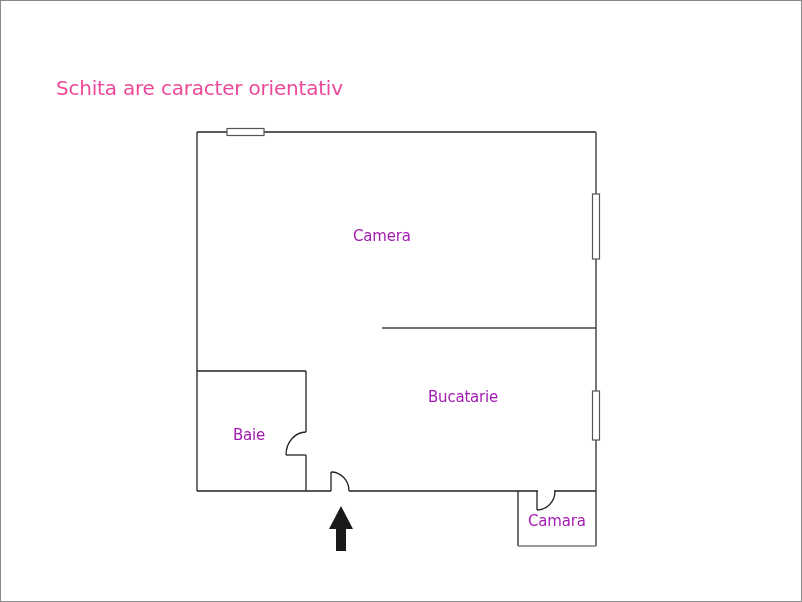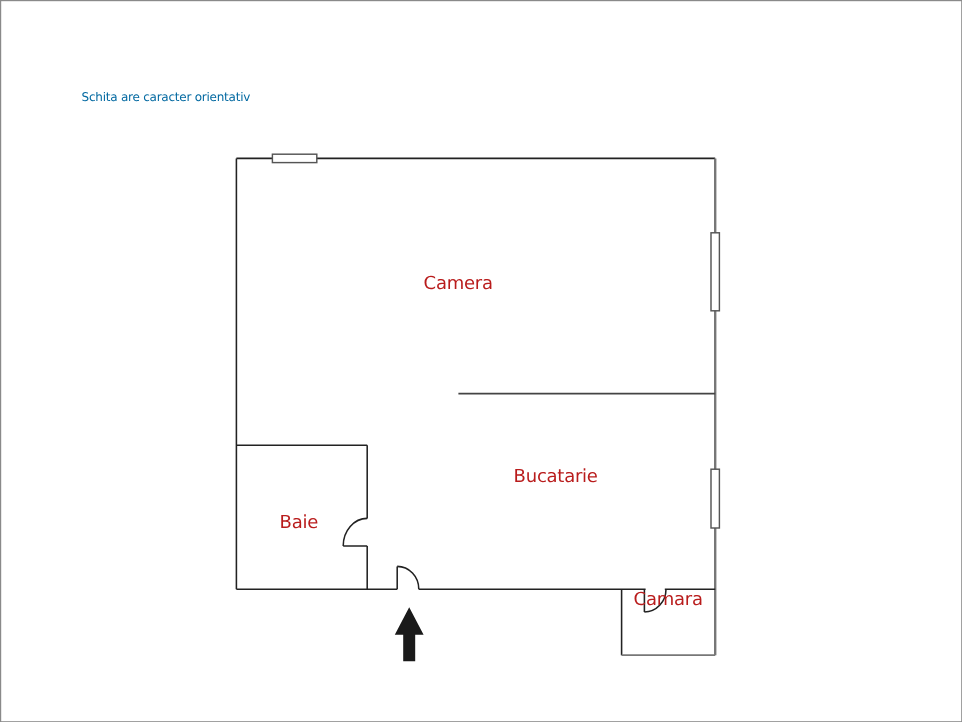--- a/index.html
+++ b/index.html
@@ -1,23 +1,23 @@
 <!DOCTYPE html>
 <html><head>
   <meta charset="utf-8">
   <style>
     html, body { margin: 0; padding: 0; background: #ffffff; }
     body { width: 802px; height: 602px; position: relative; overflow: hidden; font-family: "DejaVu Sans", "Liberation Sans", sans-serif; }
     .frame { position: absolute; left: 0; top: 0; width: 800px; height: 600px; border: 1px solid #8a8a8a; }
-    .note { position: absolute; left: 68px; top: 76px; font-size: 10px; color: #0369a1; letter-spacing: -0.2px; white-space: nowrap; }
+    .note { position: absolute; left: 56px; top: 76px; font-size: 20px; color: #ec4899; letter-spacing: -0.2px; white-space: nowrap; }
     svg { position: absolute; left: 0; top: 0; }
     .wall { stroke: #222; stroke-width: 1.3; fill: none; }
     .wall-gray { stroke: #777; stroke-width: 2; fill: none; }
     .win { stroke: #555; stroke-width: 1.2; fill: #fff; }
-    .label { position: absolute; font-size: 15px; color: #b91c1c; white-space: nowrap; letter-spacing: -0.2px; }
+    .label { position: absolute; font-size: 15px; color: #a21caf; white-space: nowrap; letter-spacing: -0.2px; }
   </style>
 </head>
 <body>
 
 <div class="frame"></div>
 
 <div class="note">Schita are caracter orientativ</div>
 
 <svg width="802" height="602" viewBox="0 0 802 602">
 
@@ -62,13 +62,13 @@
     <line class="wall" x1="537" y1="491" x2="537" y2="510"></line>
     <path class="wall" d="M 537 510 A 18 19 0 0 0 555 491"></path>
   </g>
 
   <polygon points="341,506 353,529 346,529 346,551 336,551 336,529 329,529" fill="#1a1a1a"></polygon>
 </svg>
 
 <div class="label" style="left:353px; top:227px;">Camera</div>
 <div class="label" style="left:428px; top:388px;text-align:right;">Bucatarie</div>
 <div class="label" style="left:233px; top:426px;">Baie</div>
-<div class="label" style="left:528px; top:490px;">Camara</div>
+<div class="label" style="left:528px; top:512px;">Camara</div>
 
 </body></html>

